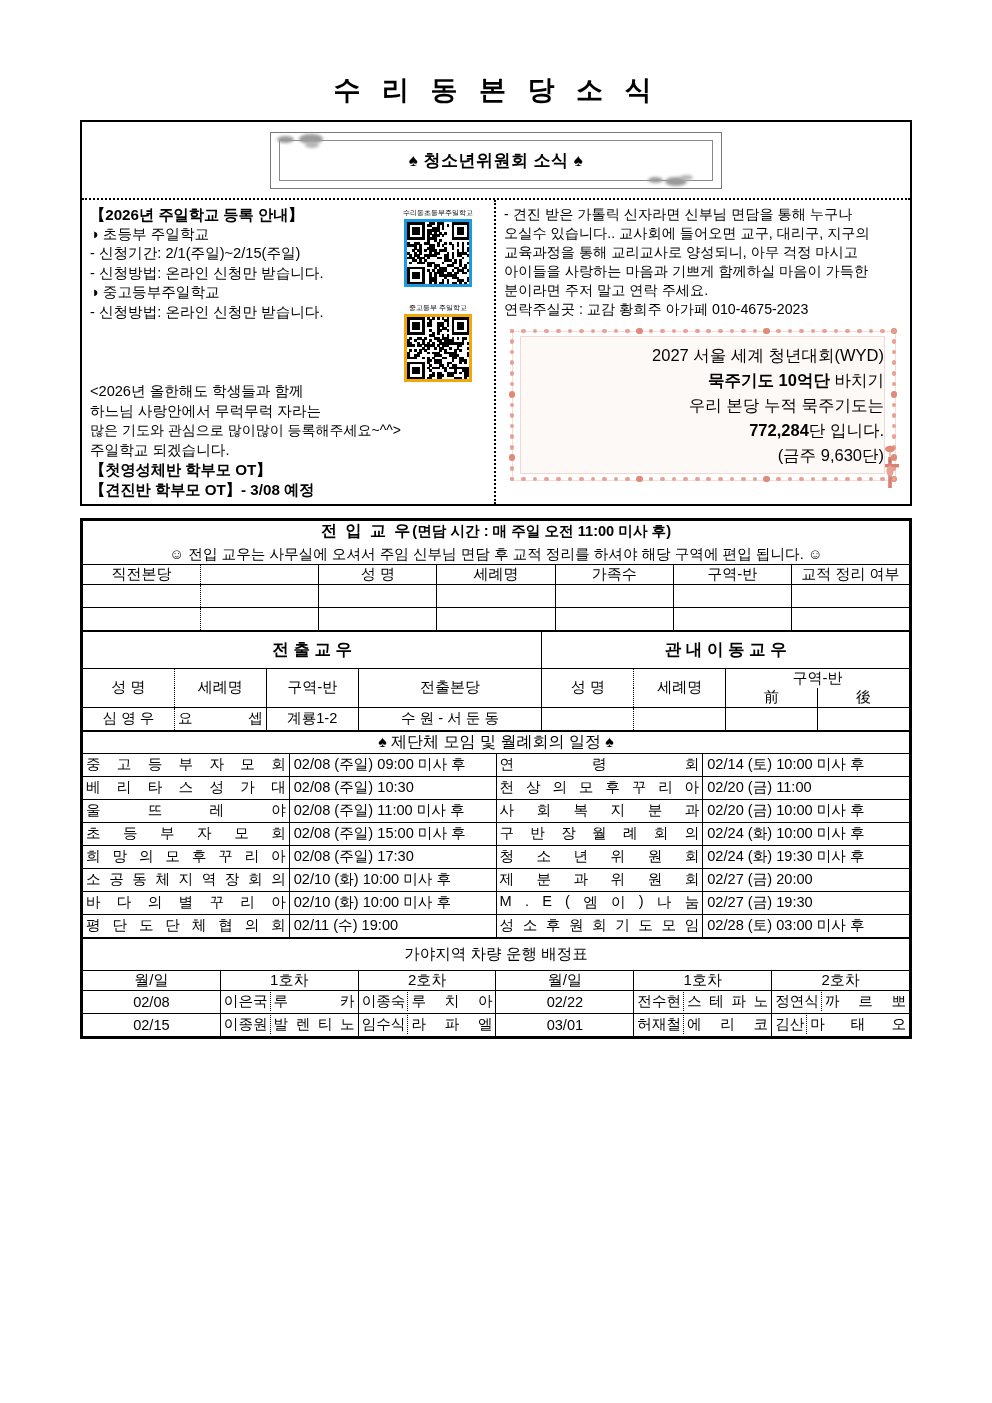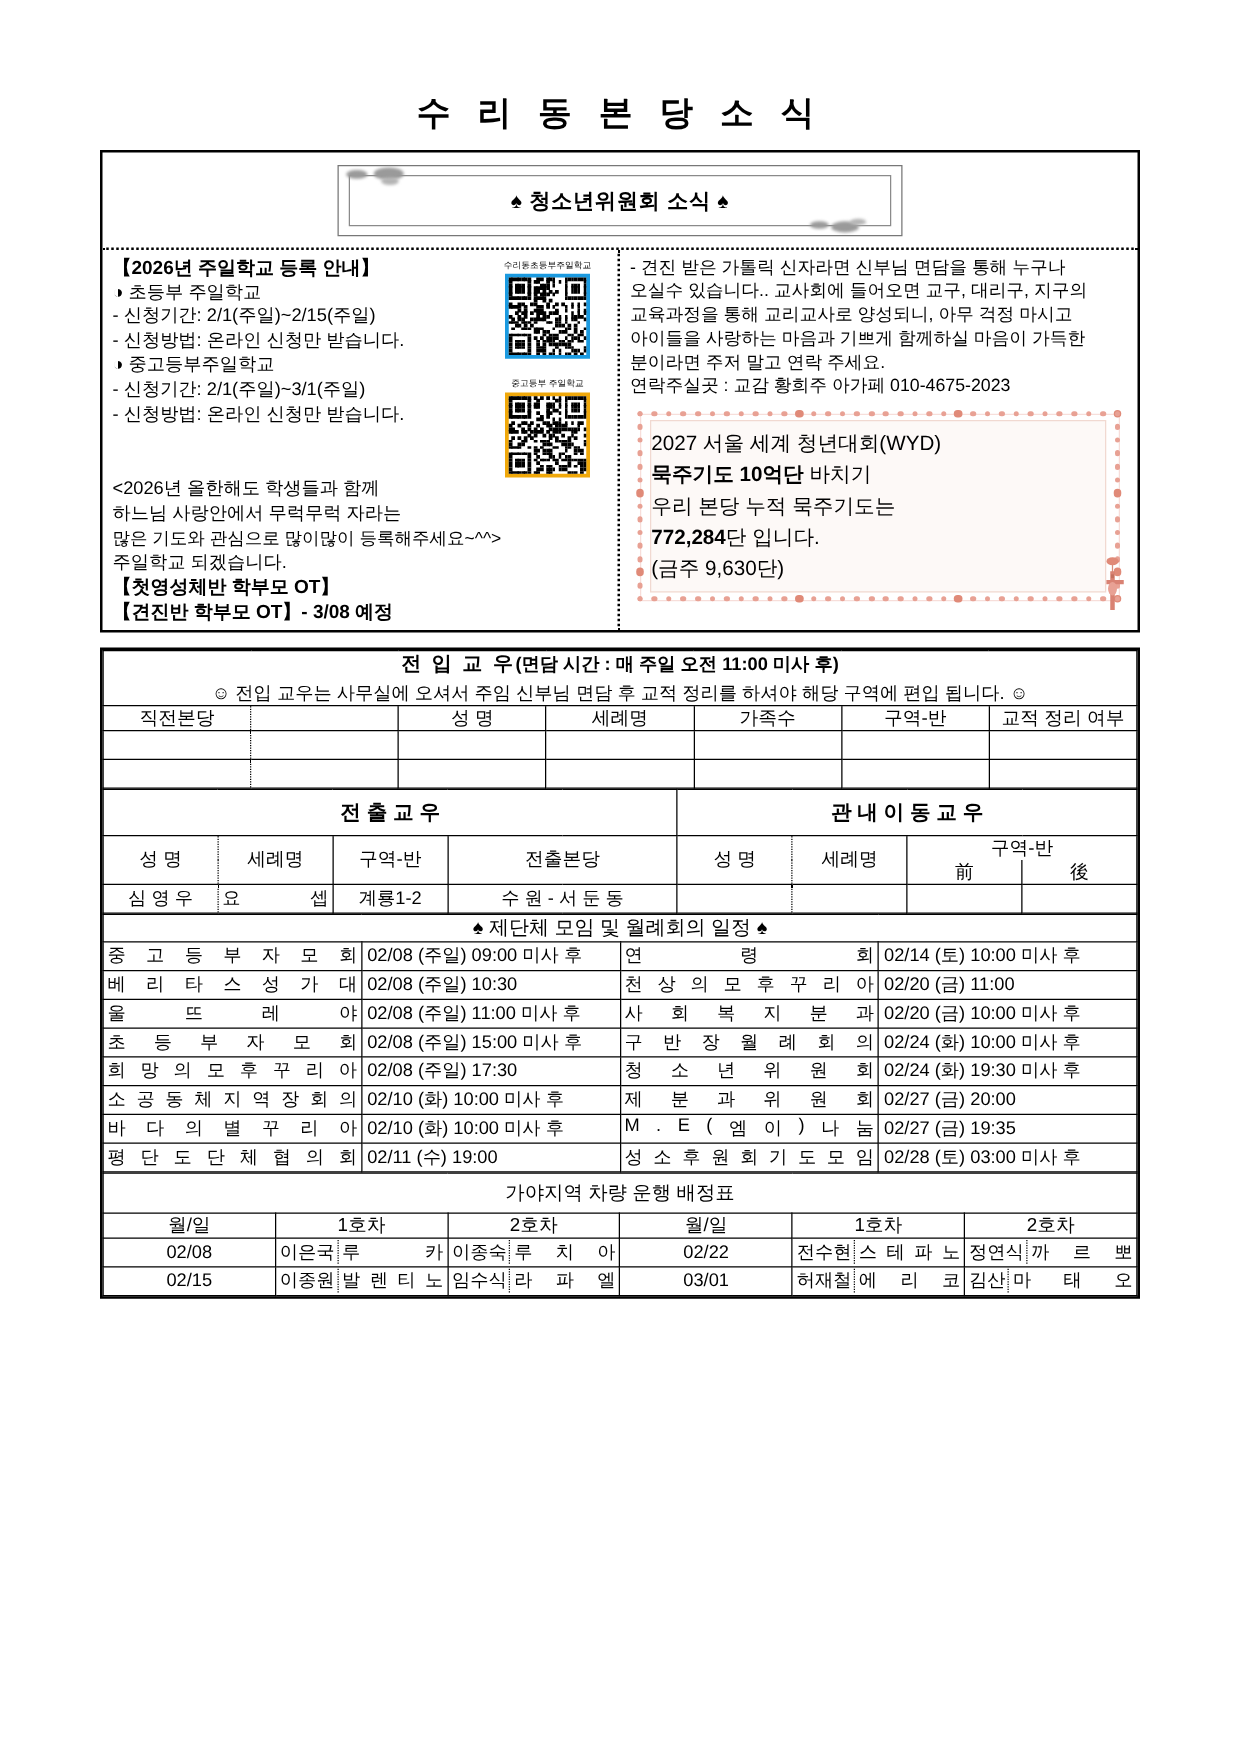--- a/index.html
+++ b/index.html
@@ -91,21 +91,21 @@
   .wyd{
     position:relative;
     margin:6px 2px 2px 2px;
     height:160px;
     box-sizing:border-box;
   }
   .wyd-inner{
     position:absolute;left:14px;right:16px;top:11px;bottom:11px;
     border:1px solid #f1d9d1;
     background:#fdf9f7;
-    display:flex;flex-direction:column;align-items:flex-start;justify-content:center;
+    display:flex;flex-direction:column;align-items:flex-end;justify-content:center;
     text-align:center;
   }
   .wyd-line{font-size:16.5px;line-height:25px;white-space:nowrap;}
   .wyd-line b{font-weight:bold;}
   .bead{position:absolute;border-radius:50%;background:#e8a194;}
   .cross{position:absolute;right:-2px;bottom:-6px;width:26px;height:46px;}
 
   
   table.t{border-collapse:collapse;width:100%;table-layout:fixed;}
   table.t td,table.t th{border:1px solid #000;font-weight:normal;padding:0;}
@@ -162,21 +162,20 @@
     <div class="cols">
 
       <div class="col-l">
         <div class="notice-flex">
           <div class="notice-text">
             <div class="ln b">【2026년 주일학교 등록 안내】</div>
             <div class="ln">◑ 초등부 주일학교</div>
             <div class="ln">- 신청기간: 2/1(주일)~2/15(주일)</div>
             <div class="ln">- 신청방법: 온라인 신청만 받습니다.</div>
             <div class="ln">◑ 중고등부주일학교</div>
-            <div class="ln">- 신청기간: 2/1(주일)~3/1(주일)</div>
             <div class="ln">- 신청방법: 온라인 신청만 받습니다.</div>
           </div>
           <div class="qr-col">
             <div class="qr-label">수리동초등부주일학교</div>
             <div class="qr blue">
                 <div class="qr-grid" id="qr1">
                   <i class="qrcell" style="left:0px;top:0px;width:2.78px;height:2.78px"></i>
                   <i class="qrcell" style="left:2.48px;top:0px;width:2.78px;height:2.78px"></i>
                   <i class="qrcell" style="left:4.96px;top:0px;width:2.78px;height:2.78px"></i>
                   <i class="qrcell" style="left:7.4399999999999995px;top:0px;width:2.78px;height:2.78px"></i>
@@ -1204,21 +1203,21 @@
                 <span>.</span>
                 <span>E</span>
                 <span>(</span>
                 <span>엠</span>
                 <span>이</span>
                 <span>)</span>
                 <span>나</span>
                 <span>눔</span>
               </div>
             </td>
-            <td class="cell l">02/27 (금) 19:35</td>
+            <td class="cell l">02/27 (금) 19:30</td>
           </tr>
           <tr>
             <td class="cell">
               <div class="sp">
                 <span>평</span>
                 <span>단</span>
                 <span>도</span>
                 <span>단</span>
                 <span>체</span>
                 <span>협</span>

